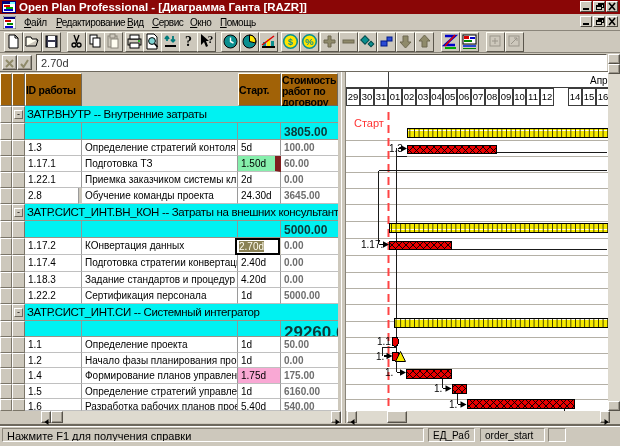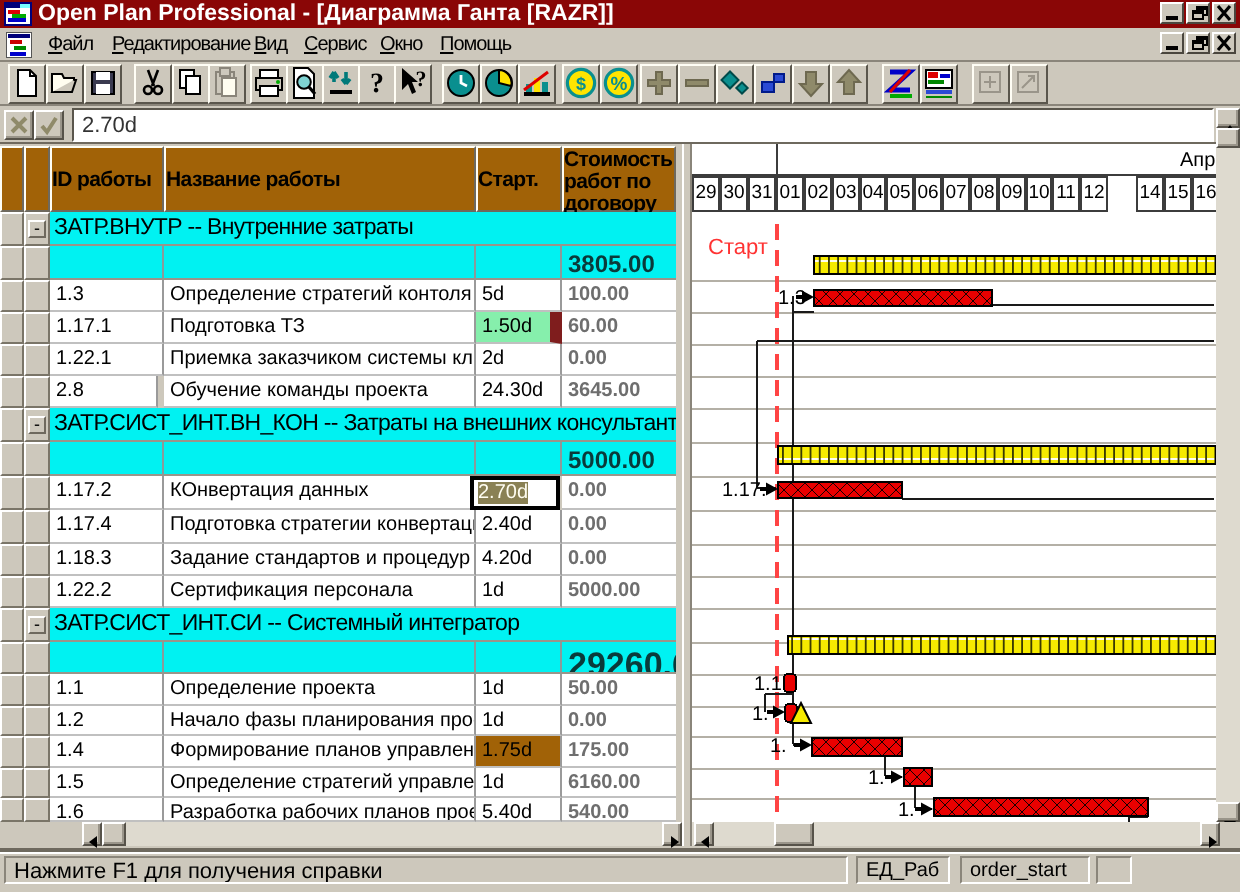--- a/index.html
+++ b/index.html
@@ -239,21 +239,20 @@
 <div class="ab btn3d" style="left:17px;top:55px;width:15px;height:15px;"><svg width="13" height="13">
       <path d="M3 7 L5.5 10 L10 3" stroke="#8f8a6a" stroke-width="2" fill="none"></path>
     </svg></div>
 <div class="ab" style="left:36px;top:54px;width:571px;height:17px;background:#fff;border:1px solid #5a564c;border-bottom-color:#fff;border-right-color:#fff;font:11px 'Liberation Sans',sans-serif;color:#333;padding:2px 0 0 4px;">2.70d</div>
 <div class="ab" style="left:0;top:72px;width:620px;height:354px;background:#cdc8bc;"></div>
 <div class="ab" style="left:0;top:424px;width:620px;height:2px;background:#6e695e;"></div>
 <div class="ab" style="left:0;top:72px;width:341px;height:351px;background:#cdc8bc;overflow:hidden;">
 <div class="hcell" style="left:0;top:1px;width:12px;height:33px;"></div>
 <div class="hcell" style="left:12px;top:1px;width:13px;height:33px;"></div>
 <div class="hcell" style="left:25px;top:1px;width:57px;height:33px;line-height:33px;">ID работы</div>
-<div class="hcell" style="left:82px;top:1px;width:156px;height:33px;line-height:33px;">Название работы</div>
 <div class="hcell" style="left:238px;top:1px;width:43px;height:33px;line-height:33px;">Старт.</div>
 <div class="hcell" style="left:281px;top:1px;width:57px;height:33px;line-height:11px;padding-top:1px;">Стоимость<br>работ по<br>договору</div>
 <div class="row" style="top:34px;height:17px;">
 <div class="gcell" style="left:0;top:0;width:12px;height:17px;"></div>
 <div class="gcell" style="left:12px;top:0;width:13px;height:17px;"></div>
 <div style="position:absolute;left:14px;top:4px;width:9px;height:9px;background:#cdc8bc;border:1px solid #6e695e;border-top-color:#fff;border-left-color:#fff;font:9px 'Liberation Sans',sans-serif;text-align:center;line-height:7px;color:#000;">-</div>
 <div class="rc" style="left:25px;width:313px;background:#00f2f2;border-bottom:1px solid #9a958a;font-size:11.5px;letter-spacing:-0.35px;padding:2px 0 0 2px;">ЗАТР.ВНУТР -- Внутренние затраты</div>
 </div>
 <div class="row" style="top:51px;height:17px;">
 <div class="gcell" style="left:0;top:0;width:12px;height:17px;"></div>
@@ -369,21 +368,21 @@
 <div class="rc" style="left:25px;width:57px;background:#fff;border-right:1px solid #9a9a9a;border-bottom:1px solid #c0c0c0;padding:2px 0 0 3px;">1.2</div>
 <div class="rc" style="left:82px;width:156px;background:#fff;border-right:1px solid #9a9a9a;border-bottom:1px solid #c0c0c0;padding:2px 0 0 3px;">Начало фазы планирования проекта</div>
 <div class="rc" style="left:238px;width:43px;background:#fff;border-right:1px solid #9a9a9a;border-bottom:1px solid #c0c0c0;padding:2px 0 0 3px;">1d</div>
 <div class="rc" style="left:281px;width:57px;background:#fff;border-bottom:1px solid #c0c0c0;font-weight:bold;color:#6e6e6e;padding:2px 0 0 3px;">0.00</div>
 </div>
 <div class="row" style="top:296px;height:16px;">
 <div class="gcell" style="left:0;top:0;width:12px;height:16px;"></div>
 <div class="gcell" style="left:12px;top:0;width:13px;height:16px;"></div>
 <div class="rc" style="left:25px;width:57px;background:#fff;border-right:1px solid #9a9a9a;border-bottom:1px solid #c0c0c0;padding:2px 0 0 3px;">1.4</div>
 <div class="rc" style="left:82px;width:156px;background:#fff;border-right:1px solid #9a9a9a;border-bottom:1px solid #c0c0c0;padding:2px 0 0 3px;">Формирование планов  управления</div>
-<div class="rc" style="left:238px;width:43px;background:#a16207;border-right:1px solid #9a9a9a;border-bottom:1px solid #c0c0c0;padding:2px 0 0 3px;">1.75d</div>
+<div class="rc" style="left:238px;width:43px;background:#f9a8d4;border-right:1px solid #9a9a9a;border-bottom:1px solid #c0c0c0;padding:2px 0 0 3px;">1.75d</div>
 <div class="rc" style="left:281px;width:57px;background:#fff;border-bottom:1px solid #c0c0c0;font-weight:bold;color:#6e6e6e;padding:2px 0 0 3px;">175.00</div>
 </div>
 <div class="row" style="top:312px;height:15px;">
 <div class="gcell" style="left:0;top:0;width:12px;height:15px;"></div>
 <div class="gcell" style="left:12px;top:0;width:13px;height:15px;"></div>
 <div class="rc" style="left:25px;width:57px;background:#fff;border-right:1px solid #9a9a9a;border-bottom:1px solid #c0c0c0;padding:2px 0 0 3px;">1.5</div>
 <div class="rc" style="left:82px;width:156px;background:#fff;border-right:1px solid #9a9a9a;border-bottom:1px solid #c0c0c0;padding:2px 0 0 3px;">Определение стратегий управления р</div>
 <div class="rc" style="left:238px;width:43px;background:#fff;border-right:1px solid #9a9a9a;border-bottom:1px solid #c0c0c0;padding:2px 0 0 3px;">1d</div>
 <div class="rc" style="left:281px;width:57px;background:#fff;border-bottom:1px solid #c0c0c0;font-weight:bold;color:#6e6e6e;padding:2px 0 0 3px;">6160.00</div>
 </div>

